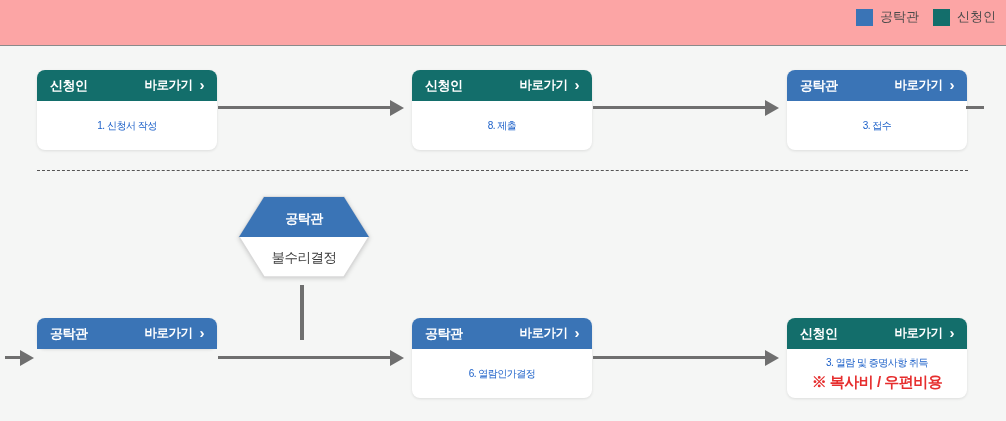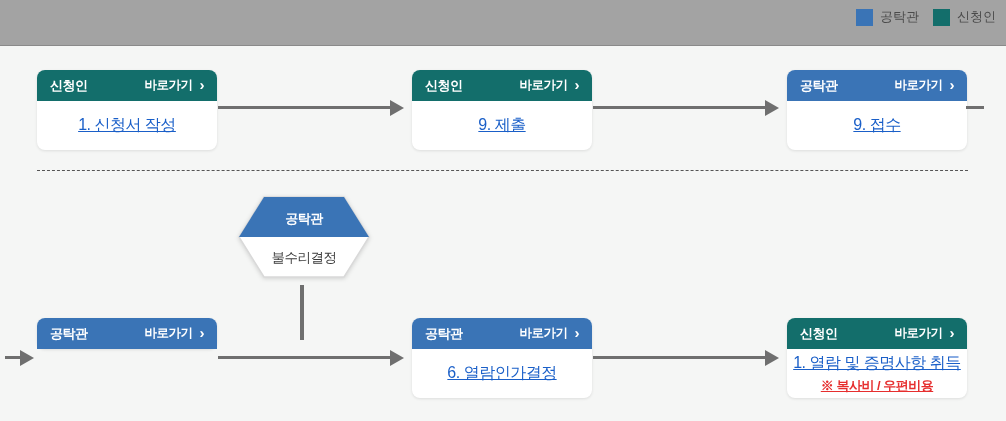--- a/index.html
+++ b/index.html
@@ -1,17 +1,17 @@
 <!DOCTYPE html>
 <html><head>
 <meta charset="utf-8">
 <style>
   * { margin:0; padding:0; box-sizing:border-box; }
   body { font-family:"Liberation Sans", sans-serif; background:#fff; }
-  .canvas { position:relative; width:1006px; height:421px; background:#a3a3a3; overflow:hidden; }
+  .canvas { position:relative; width:1006px; height:421px; background:#fca5a5; overflow:hidden; }
 
   
   .legend { position:absolute; top:8px; left:856px; display:flex; align-items:center; }
   .legend-swatch { width:17px; height:17px; display:inline-block; }
   .legend-label { font-size:13px; color:#4a4a4a; margin-left:7px; }
   .legend-item { display:flex; align-items:center; }
   .legend-item + .legend-item { margin-left:14px; }
 
   
   .panel { position:absolute; left:0; top:45px; width:1006px; height:376px;
@@ -22,22 +22,22 @@
               box-shadow:0 1px 3px rgba(0,0,0,0.10); }
   .step-hdr { height:31px; border-radius:8px 8px 0 0; color:#fff;
               display:flex; justify-content:space-between; align-items:center;
               padding:0 13px; }
   .actor { font-size:13px; font-weight:bold; letter-spacing:-0.5px; }
   .shortcut { font-size:12.5px; font-weight:bold; color:#fff; text-decoration:none;
               display:flex; cursor:pointer; letter-spacing:-0.5px; }
   .chev { font-size:15px; margin-left:7px; line-height:1; }
   .step-body { height:49px; display:flex; flex-direction:column; justify-content:center;
                align-items:center; border-radius:0 0 8px 8px; }
-  .step-link { font-size:16px; text-decoration:underline; cursor:pointer; letter-spacing:-0.5px; }
-  .step-note { font-size:13px; font-weight:bold; text-decoration:underline; margin-top:3px;
+  .step-link { font-size:10px; cursor:pointer; letter-spacing:-0.5px; }
+  .step-note { font-size:15px; font-weight:bold; margin-top:3px;
                cursor:pointer; letter-spacing:-0.5px; }
 
   .row1 { top:70px; } .row2 { top:318px; }
   .c1 { left:37px; } .c2 { left:412px; } .c3 { left:787px; }
 
   
   .h-line { position:absolute; height:3px; }
   .h-head { position:absolute; width:0; height:0;
             border-top:8px solid transparent; border-bottom:8px solid transparent; }
   .v-line { position:absolute; width:4px; }
@@ -85,34 +85,34 @@
 
   <div class="step-box row1 c2">
     <div class="step-hdr" style="background-color: rgb(19, 110, 107);">
       <span class="actor">신청인</span>
       <span class="shortcut">
         <span>바로가기</span>
         <span class="chev">›</span>
       </span>
     </div>
     <div class="step-body">
-      <span class="step-link" style="color: rgb(26, 95, 200);">9. 제출</span>
+      <span class="step-link" style="color: rgb(26, 95, 200);">8. 제출</span>
     </div>
   </div>
 
   <div class="step-box row1 c3">
     <div class="step-hdr" style="background-color: rgb(58, 116, 182);">
       <span class="actor">공탁관</span>
       <span class="shortcut">
         <span>바로가기</span>
         <span class="chev">›</span>
       </span>
     </div>
     <div class="step-body">
-      <span class="step-link" style="color: rgb(26, 95, 200);">9. 접수</span>
+      <span class="step-link" style="color: rgb(26, 95, 200);">3. 접수</span>
     </div>
   </div>
 
   <div class="h-line" style="left: 218px; top: 106px; width: 172px; background-color: rgb(111, 111, 111);"></div>
   <div class="h-head" style="left:390px; top:100px; border-left:14px solid #6f6f6f;"></div>
   <div class="h-line" style="left: 593px; top: 106px; width: 172px; background-color: rgb(111, 111, 111);"></div>
   <div class="h-head" style="left:765px; top:100px; border-left:14px solid #6f6f6f;"></div>
   <div class="h-line" style="left: 966px; top: 106px; width: 18px; background-color: rgb(111, 111, 111);"></div>
 
   <div class="dashed"></div>
@@ -154,21 +154,21 @@
 
   <div class="step-box row2 c3">
     <div class="step-hdr" style="background-color: rgb(19, 110, 107);">
       <span class="actor">신청인</span>
       <span class="shortcut">
         <span>바로가기</span>
         <span class="chev">›</span>
       </span>
     </div>
     <div class="step-body">
-      <span class="step-link" style="color: rgb(26, 95, 200);">1. 열람 및 증명사항 취득</span>
+      <span class="step-link" style="color: rgb(26, 95, 200);">3. 열람 및 증명사항 취득</span>
       <span class="step-note" style="color: rgb(230, 46, 46);">※ 복사비 / 우편비용</span>
     </div>
   </div>
 
   <div class="h-line" style="left: 218px; top: 356px; width: 172px; background-color: rgb(111, 111, 111);"></div>
   <div class="h-head" style="left:390px; top:350px; border-left:14px solid #6f6f6f;"></div>
   <div class="h-line" style="left: 593px; top: 356px; width: 172px; background-color: rgb(111, 111, 111);"></div>
   <div class="h-head" style="left:765px; top:350px; border-left:14px solid #6f6f6f;"></div>
 
 </div>

